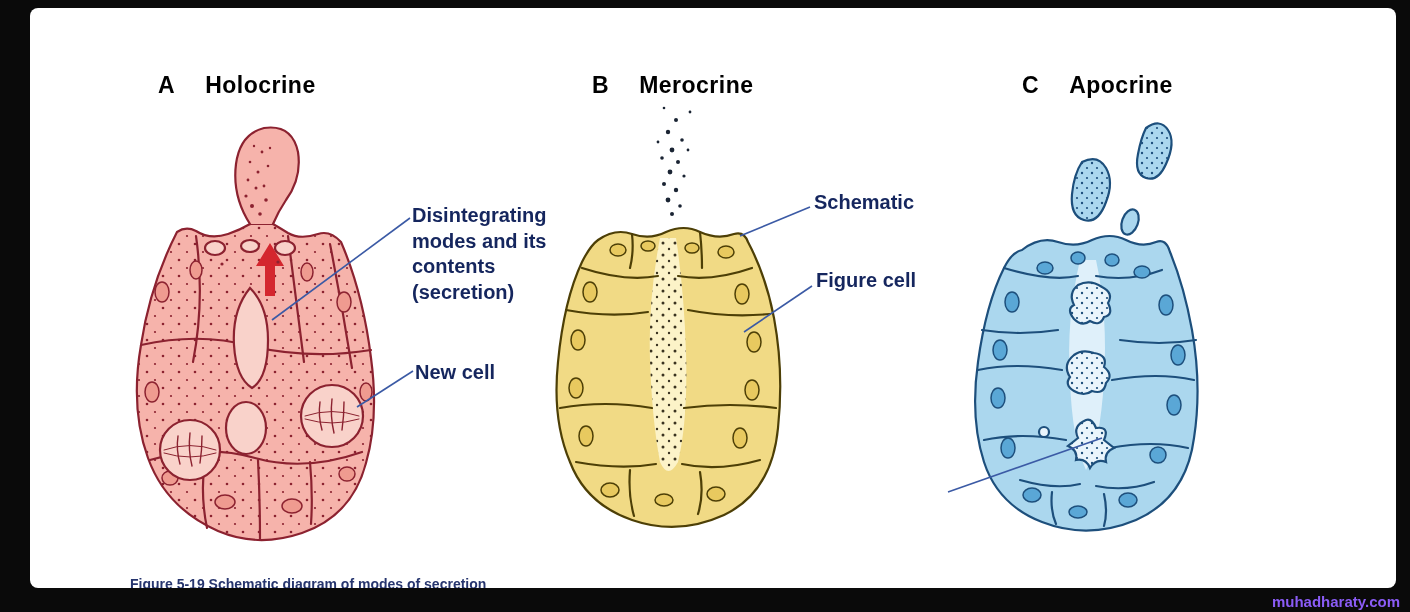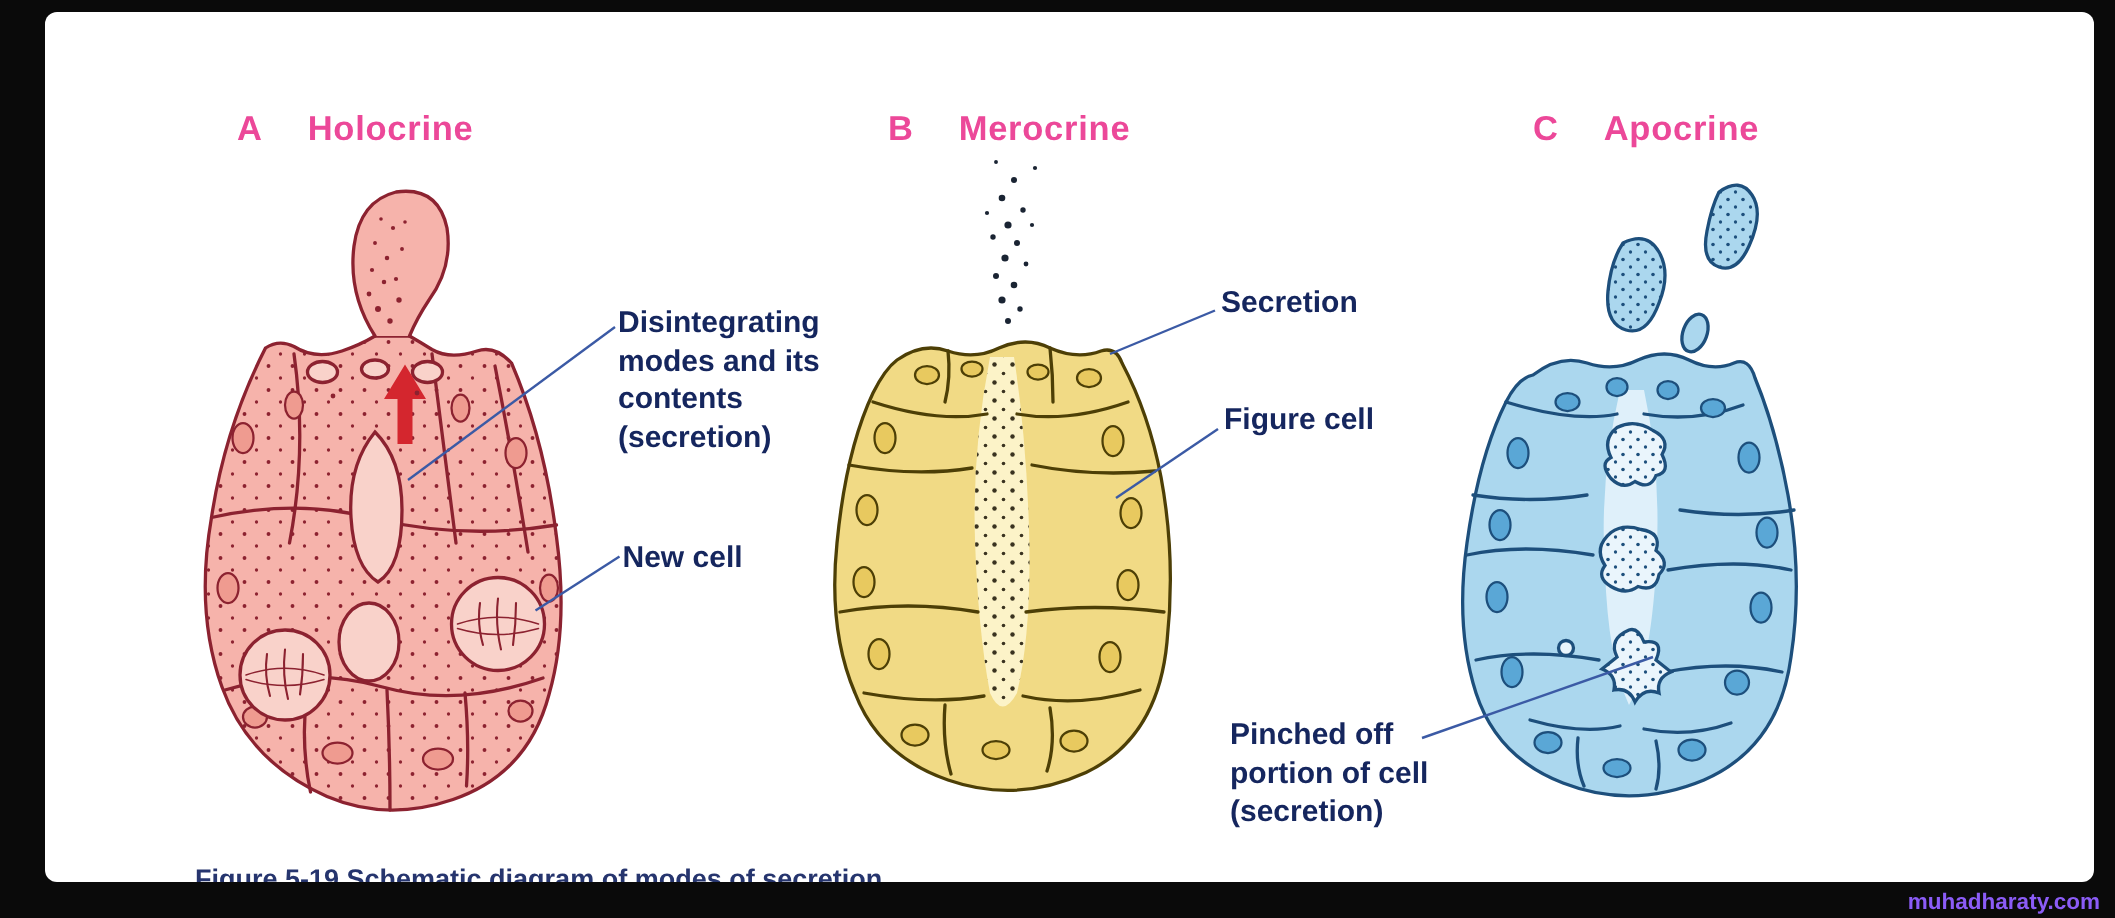--- a/index.html
+++ b/index.html
@@ -1,25 +1,25 @@
 <!DOCTYPE html>
 <html><head>
 <meta charset="utf-8">
 <style>
   html,body{margin:0;padding:0;background:#000;}
   #stage{position:relative;width:1410px;height:612px;background:#0a0a0a;overflow:hidden;
          font-family:"Liberation Sans",sans-serif;}
   #canvas{position:absolute;left:30px;top:8px;width:1366px;height:580px;background:#ffffff;
           border-radius:8px;overflow:hidden;}
   svg{position:absolute;left:0;top:0;}
-  .panel-title{position:absolute;color:#ec4899;font-size:23px;font-weight:700;letter-spacing:.5px;}
+  .panel-title{position:absolute;color:#000000;font-size:23px;font-weight:700;letter-spacing:.5px;}
   .panel-letter{display:inline-block;margin-right:30px;}
   .ann{position:absolute;color:#15265e;font-size:20px;font-weight:600;line-height:1.28;}
   .caption{position:absolute;left:100px;top:568px;height:20px;width:560px;overflow:hidden;
-           color:#26356e;font-size:18px;font-weight:700;white-space:nowrap;}
+           color:#26356e;font-size:14px;font-weight:700;white-space:nowrap;}
   .watermark{position:absolute;right:10px;bottom:2px;color:#8b5cf6;font-size:15px;font-weight:700;}
 </style>
 </head>
 <body>
 
 <div id="stage">
   <div id="canvas">
 
     <svg width="1366" height="580" viewBox="30 8 1366 580">
       <defs>
@@ -230,21 +230,20 @@
     </div>
     <div class="panel-title" style="left:992px;top:64px">
       <span class="panel-letter">C</span><span>Apocrine</span>
     </div>
     <div class="panel-title" style="left:562px;top:64px">
       <span class="panel-letter">B</span><span>Merocrine</span>
     </div>
 
     <div class="ann" style="left:382px;top:195px;width:172px">Disintegrating modes and its contents (secretion)</div>
     <div class="ann" style="left:385px;top:352px;width:120px">New cell</div>
-    <div class="ann" style="left:784px;top:182px;width:130px">Secretion</div>
+    <div class="ann" style="left:784px;top:182px;width:130px">Schematic</div>
     <div class="ann" style="left:786px;top:260px;width:130px">Figure cell</div>
-    <div class="ann" style="left:790px;top:470px;width:158px">Pinched off portion of cell (secretion)</div>
 
     <div class="caption">Figure 5-19 Schematic diagram of modes of secretion</div>
   </div>
 
   <div class="watermark">muhadharaty.com</div>
 </div>
 
 </body></html>

